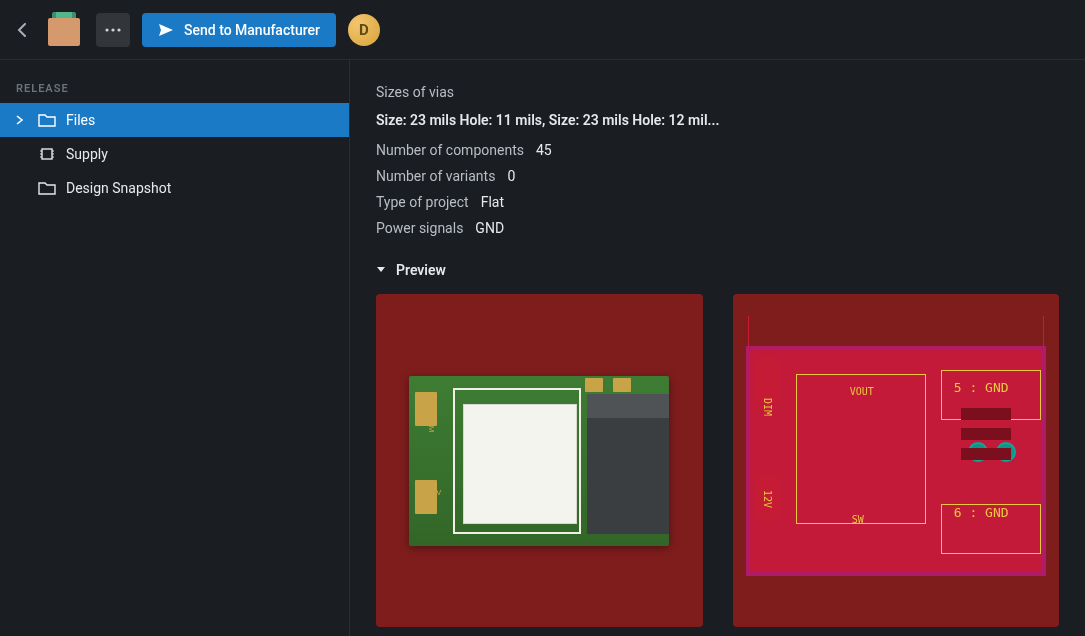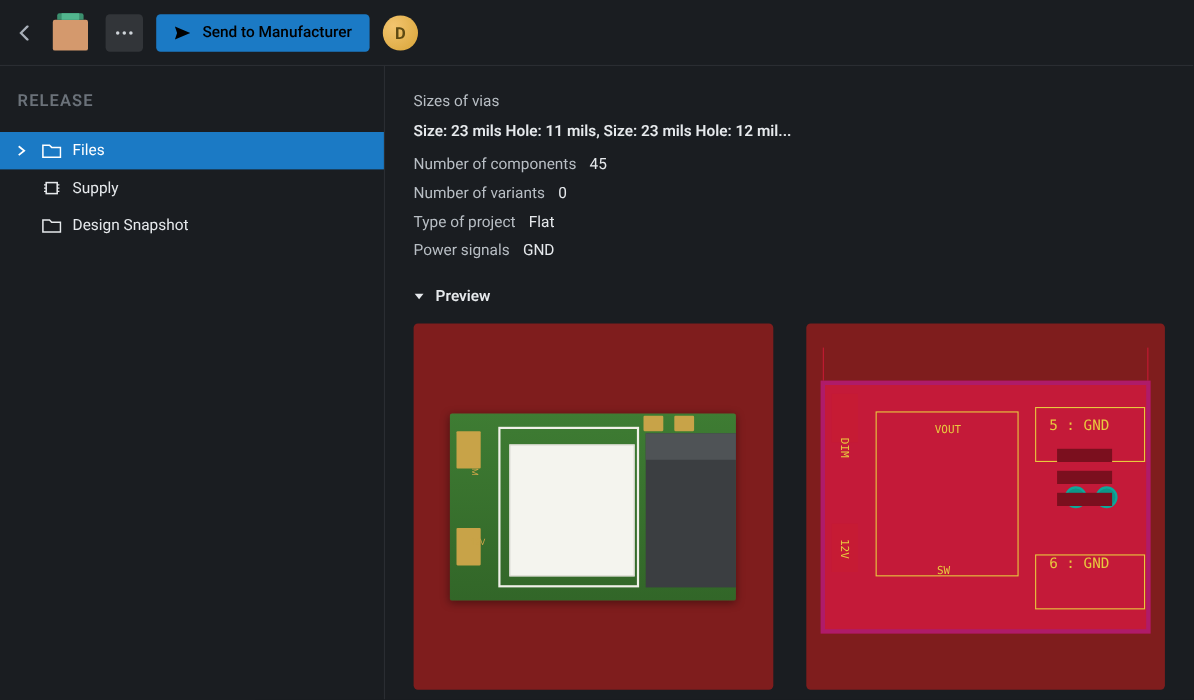--- a/index.html
+++ b/index.html
@@ -88,21 +88,21 @@
       cursor: pointer;
     }
     .send-btn {
       height: 34px;
       background: #1b7ac5;
       border-radius: 4px;
       display: flex;
       align-items: center;
       padding: 0 16px;
       gap: 10px;
-      color: #000000;
+      color: #ffffff;
       font-size: 14px;
       font-weight: 500;
       cursor: pointer;
     }
     .avatar {
       width: 32px; height: 32px;
       border-radius: 50%;
       background: radial-gradient(circle at 30% 30%, #f3c56f, #d8a438);
       display: flex;
       align-items: center;
@@ -111,25 +111,25 @@
       font-weight: 700;
       font-size: 15px;
     }
     .main { display: flex; height: calc(100% - 60px); }
     .sidebar {
       width: 350px;
       border-right: 1px solid #2a2d32;
       padding-top: 22px;
     }
     .sidebar-heading {
-      font-size: 15px;
+      font-size: 11px;
       letter-spacing: 1px;
       color: #6b727a;
       font-weight: 600;
-      padding: 0 16px 20px;
+      padding: 0 16px 8px;
     }
     .nav-item {
       display: flex;
       align-items: center;
       height: 34px;
       padding: 6px 16px;
       gap: 10px;
       font-size: 14px;
       color: #e6e9ec;
       cursor: pointer;

